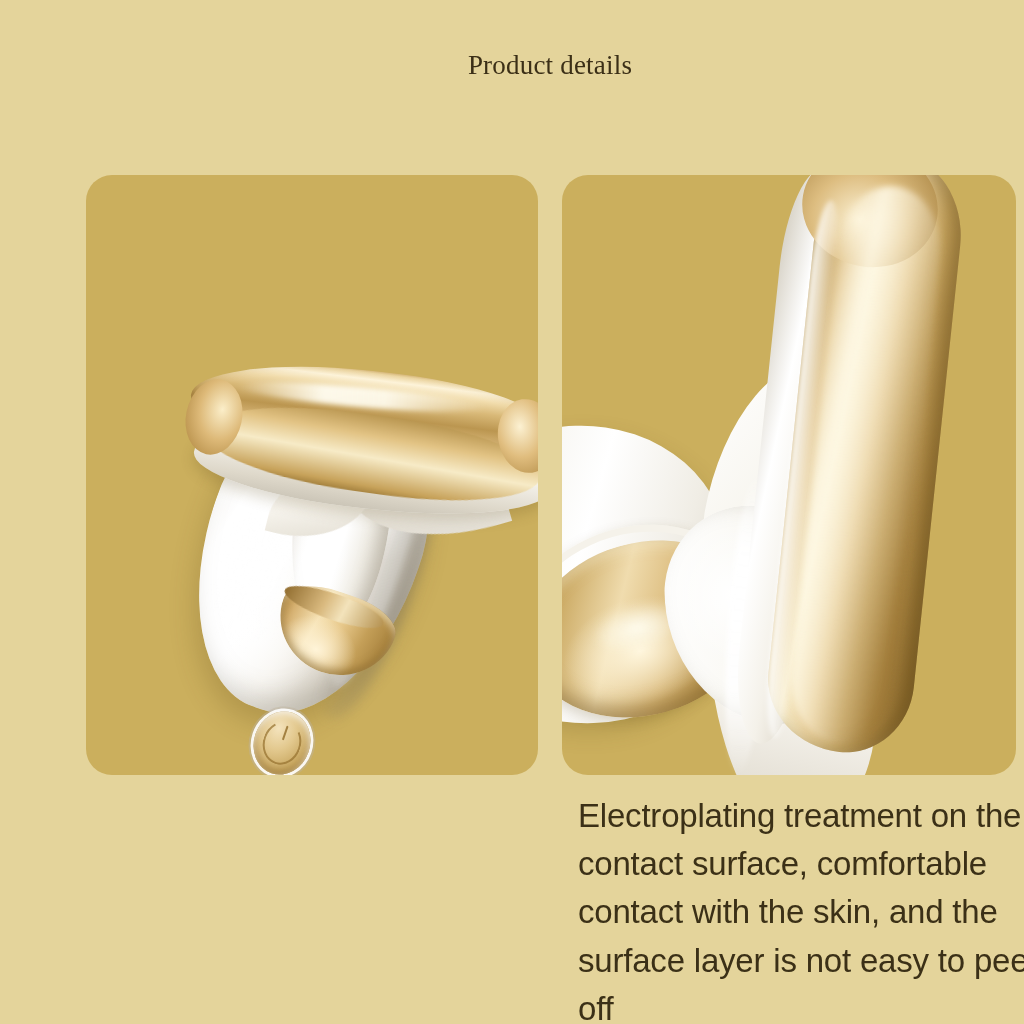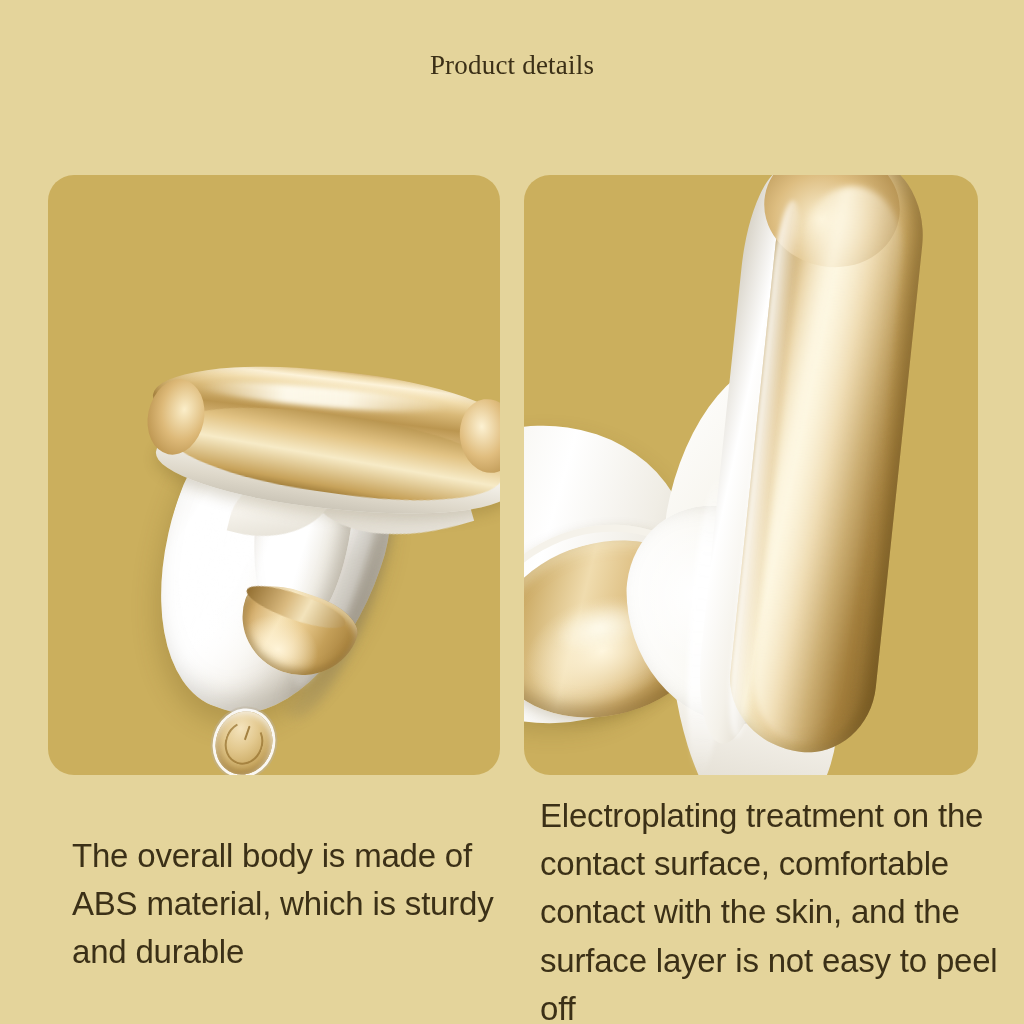--- a/index.html
+++ b/index.html
@@ -3,21 +3,21 @@
 <meta charset="utf-8">
 <style>
   html,body{margin:0;padding:0;}
   body{
     width:1024px;height:1024px;
     background:#e4d49b;
     font-family:"Liberation Sans",sans-serif;
     overflow:hidden;
     position:relative;
   }
-  .page{position:relative;width:868px;height:1024px;}
+  .page{position:relative;width:868px;height:1024px;margin-left:38px;}
 
   
   .page-title{
     position:absolute;left:0;top:50px;width:1024px;
     text-align:center;
     font-family:"Liberation Serif",serif;
     font-size:27px;
     letter-spacing:.2px;
     color:#3b2f17;
   }
@@ -410,17 +410,16 @@
         <div class="d2-bar"></div>
         <div class="d2-bar-top"></div>
 
         <div class="d2-bar-inner"></div>
         <div class="d2-bar-edge"></div>
 
       </div>
     </div>
   </div>
 
-  <div class="caption caption-left">The overall body is made of ABS material, which is sturdy and durable</div>
 
   <div class="caption caption-right">Electroplating treatment on the contact surface, comfortable contact with the skin, and the surface layer is not easy to peel off</div>
 
 </div>
 
 </body></html>

